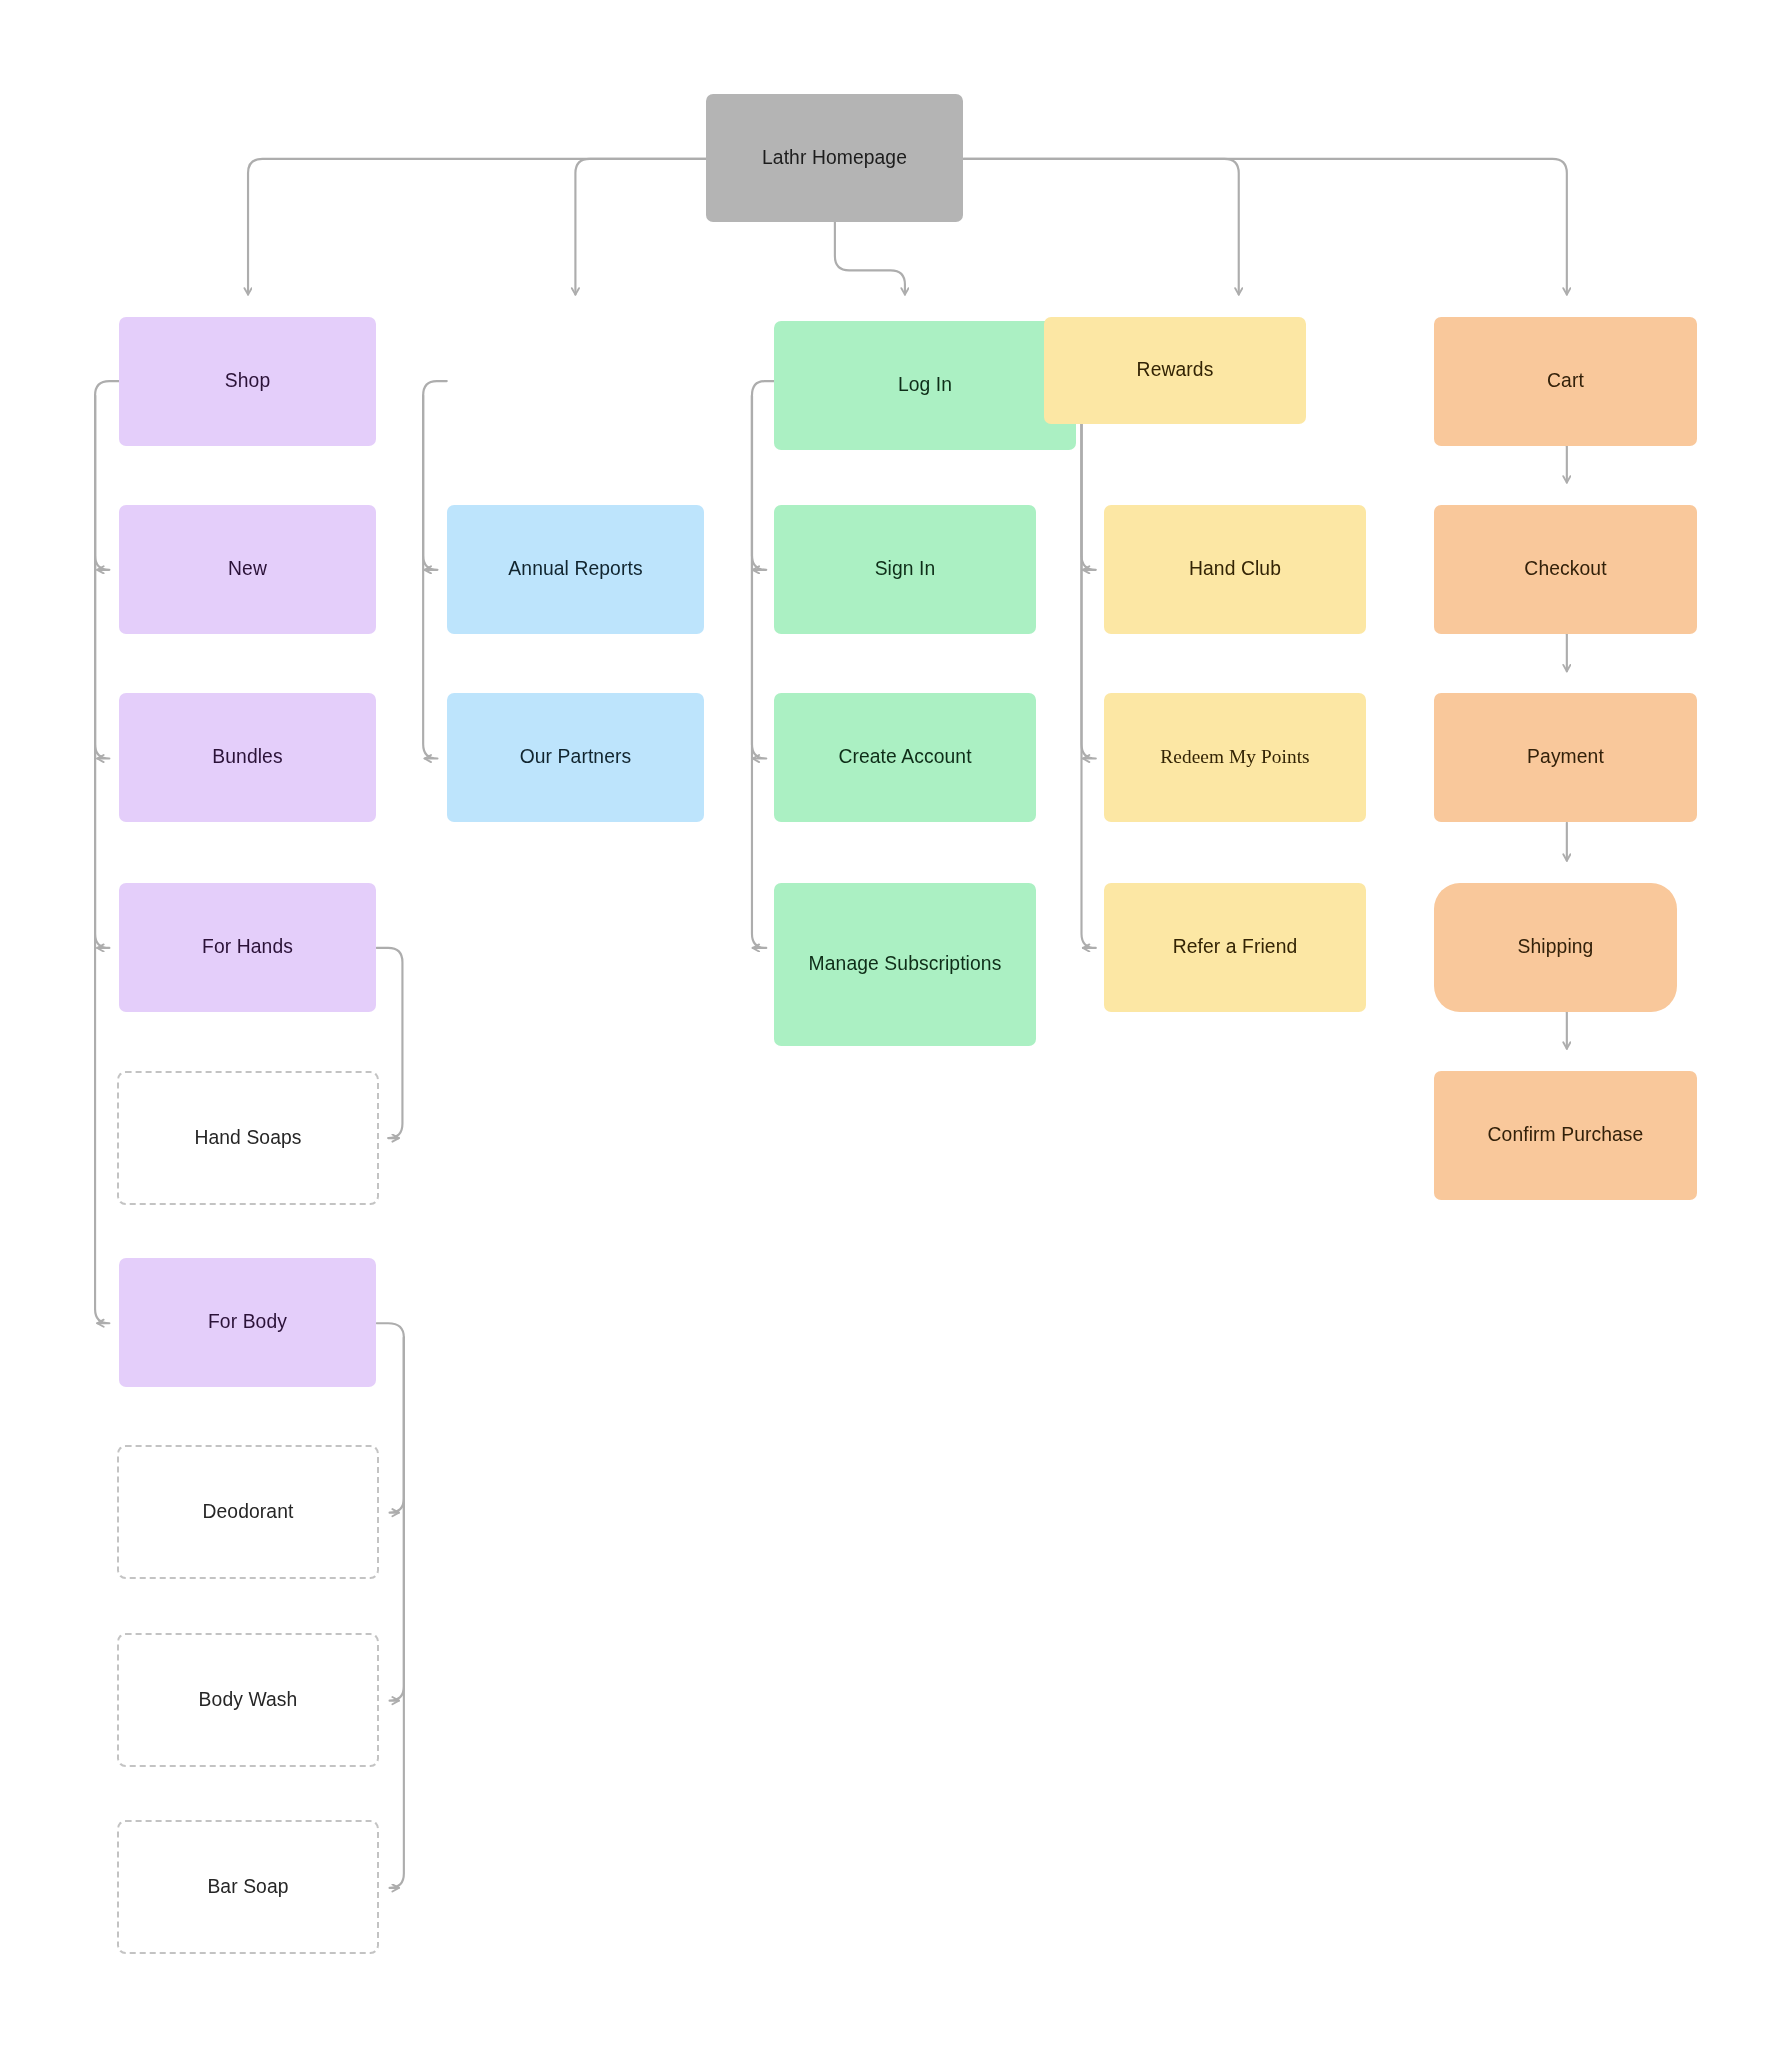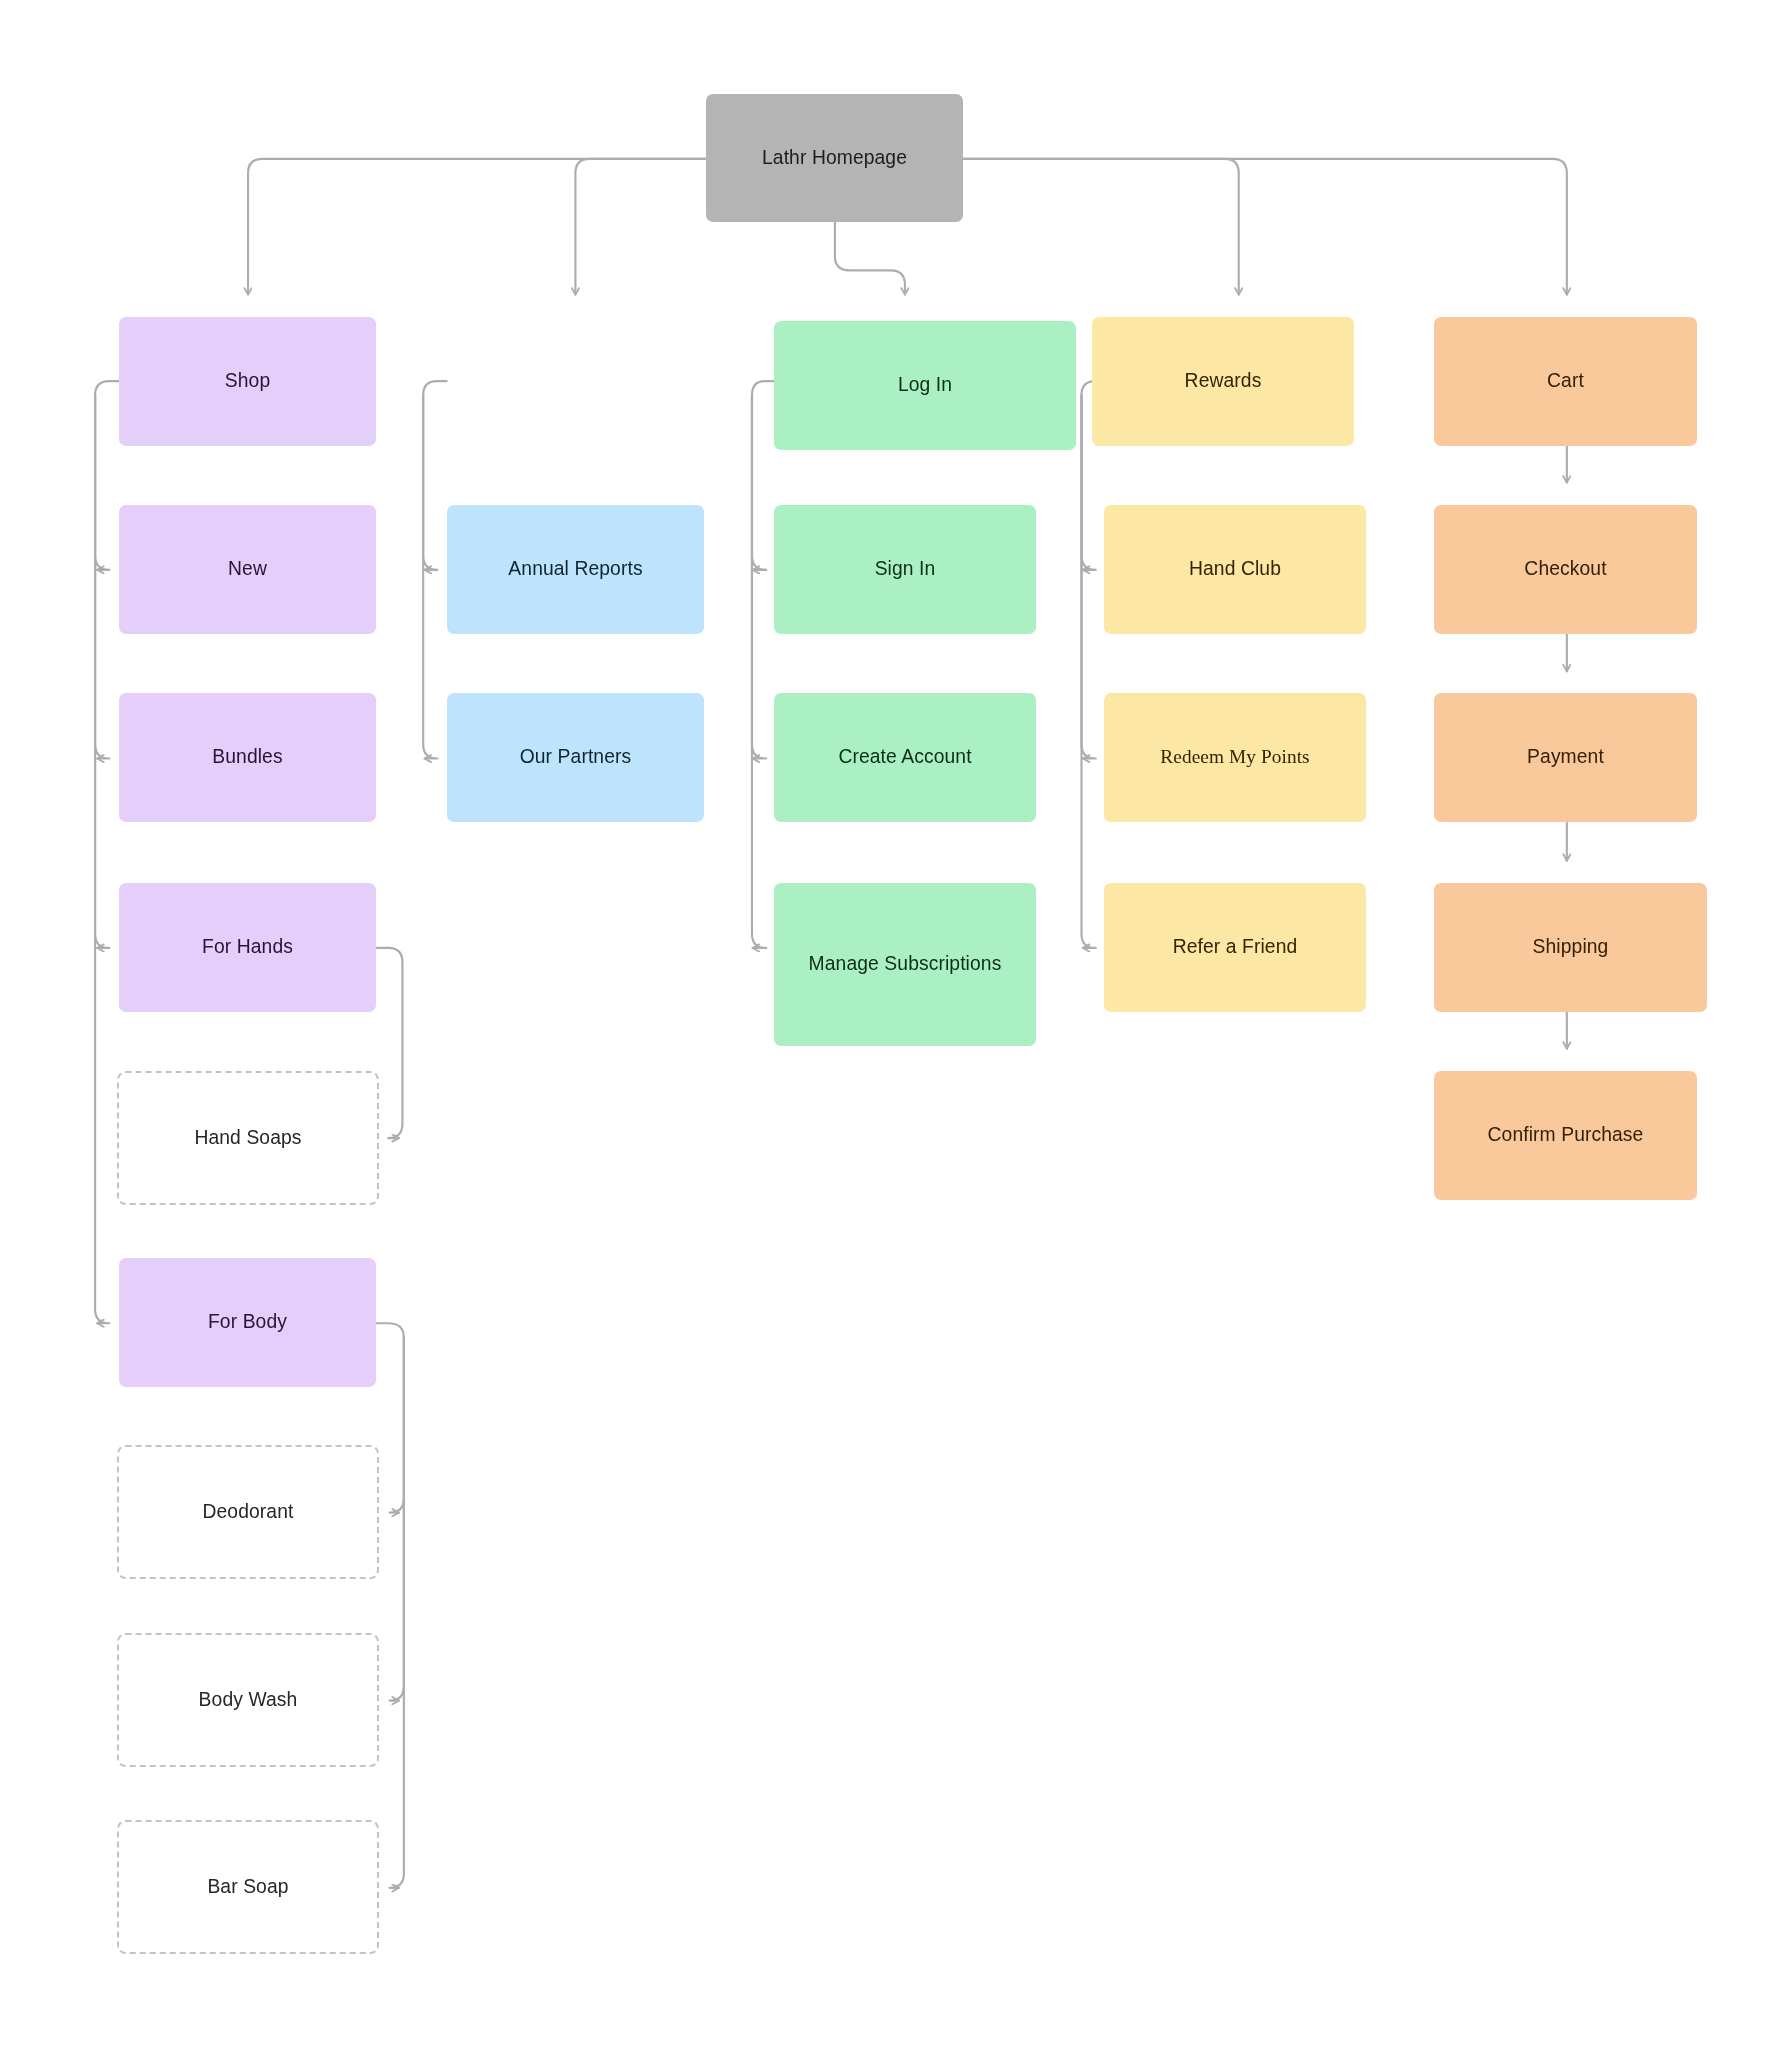--- a/index.html
+++ b/index.html
@@ -122,25 +122,25 @@
   <div class="node dashed" style="left:117px; top:1820px; width:262px; height:134px;">Bar Soap</div>
 
   <div class="node blue" style="left:447px; top:505px; width:257px; height:129px;">Annual Reports</div>
   <div class="node blue" style="left:447px; top:693px; width:257px; height:129px;">Our Partners</div>
 
   <div class="node green" style="left:774px; top:321px; width:302px; height:129px;">Log In</div>
   <div class="node green" style="left:774px; top:505px; width:262px; height:129px;">Sign In</div>
   <div class="node green" style="left:774px; top:693px; width:262px; height:129px;">Create Account</div>
   <div class="node green" style="left:774px; top:883px; width:262px; height:163px;">Manage Subscriptions</div>
 
-  <div class="node yellow" style="left:1092px; top:317px; width:262px; height:129px;">Rewards</div>
+  <div class="node yellow" style="left:1044px; top:317px; width:262px; height:107px;">Rewards</div>
   <div class="node yellow" style="left:1104px; top:505px; width:262px; height:129px;">Hand Club</div>
   <div class="node yellow" style="left:1104px; top:693px; width:262px; height:129px;font-family:Liberation Serif, serif;">Redeem My Points</div>
   <div class="node yellow" style="left:1104px; top:883px; width:262px; height:129px;">Refer a Friend</div>
 
   <div class="node orange" style="left:1434px; top:317px; width:263px; height:129px;">Cart</div>
   <div class="node orange" style="left:1434px; top:505px; width:263px; height:129px;">Checkout</div>
   <div class="node orange" style="left:1434px; top:693px; width:263px; height:129px;">Payment</div>
-  <div class="node orange" style="left:1434px; top:883px; width:273px; height:129px;">Shipping</div>
+  <div class="node orange" style="left:1434px; top:883px; width:243px; height:129px;border-radius:26px;">Shipping</div>
   <div class="node orange" style="left:1434px; top:1071px; width:263px; height:129px;">Confirm Purchase</div>
 
 </div>
 
 
 </body></html>

